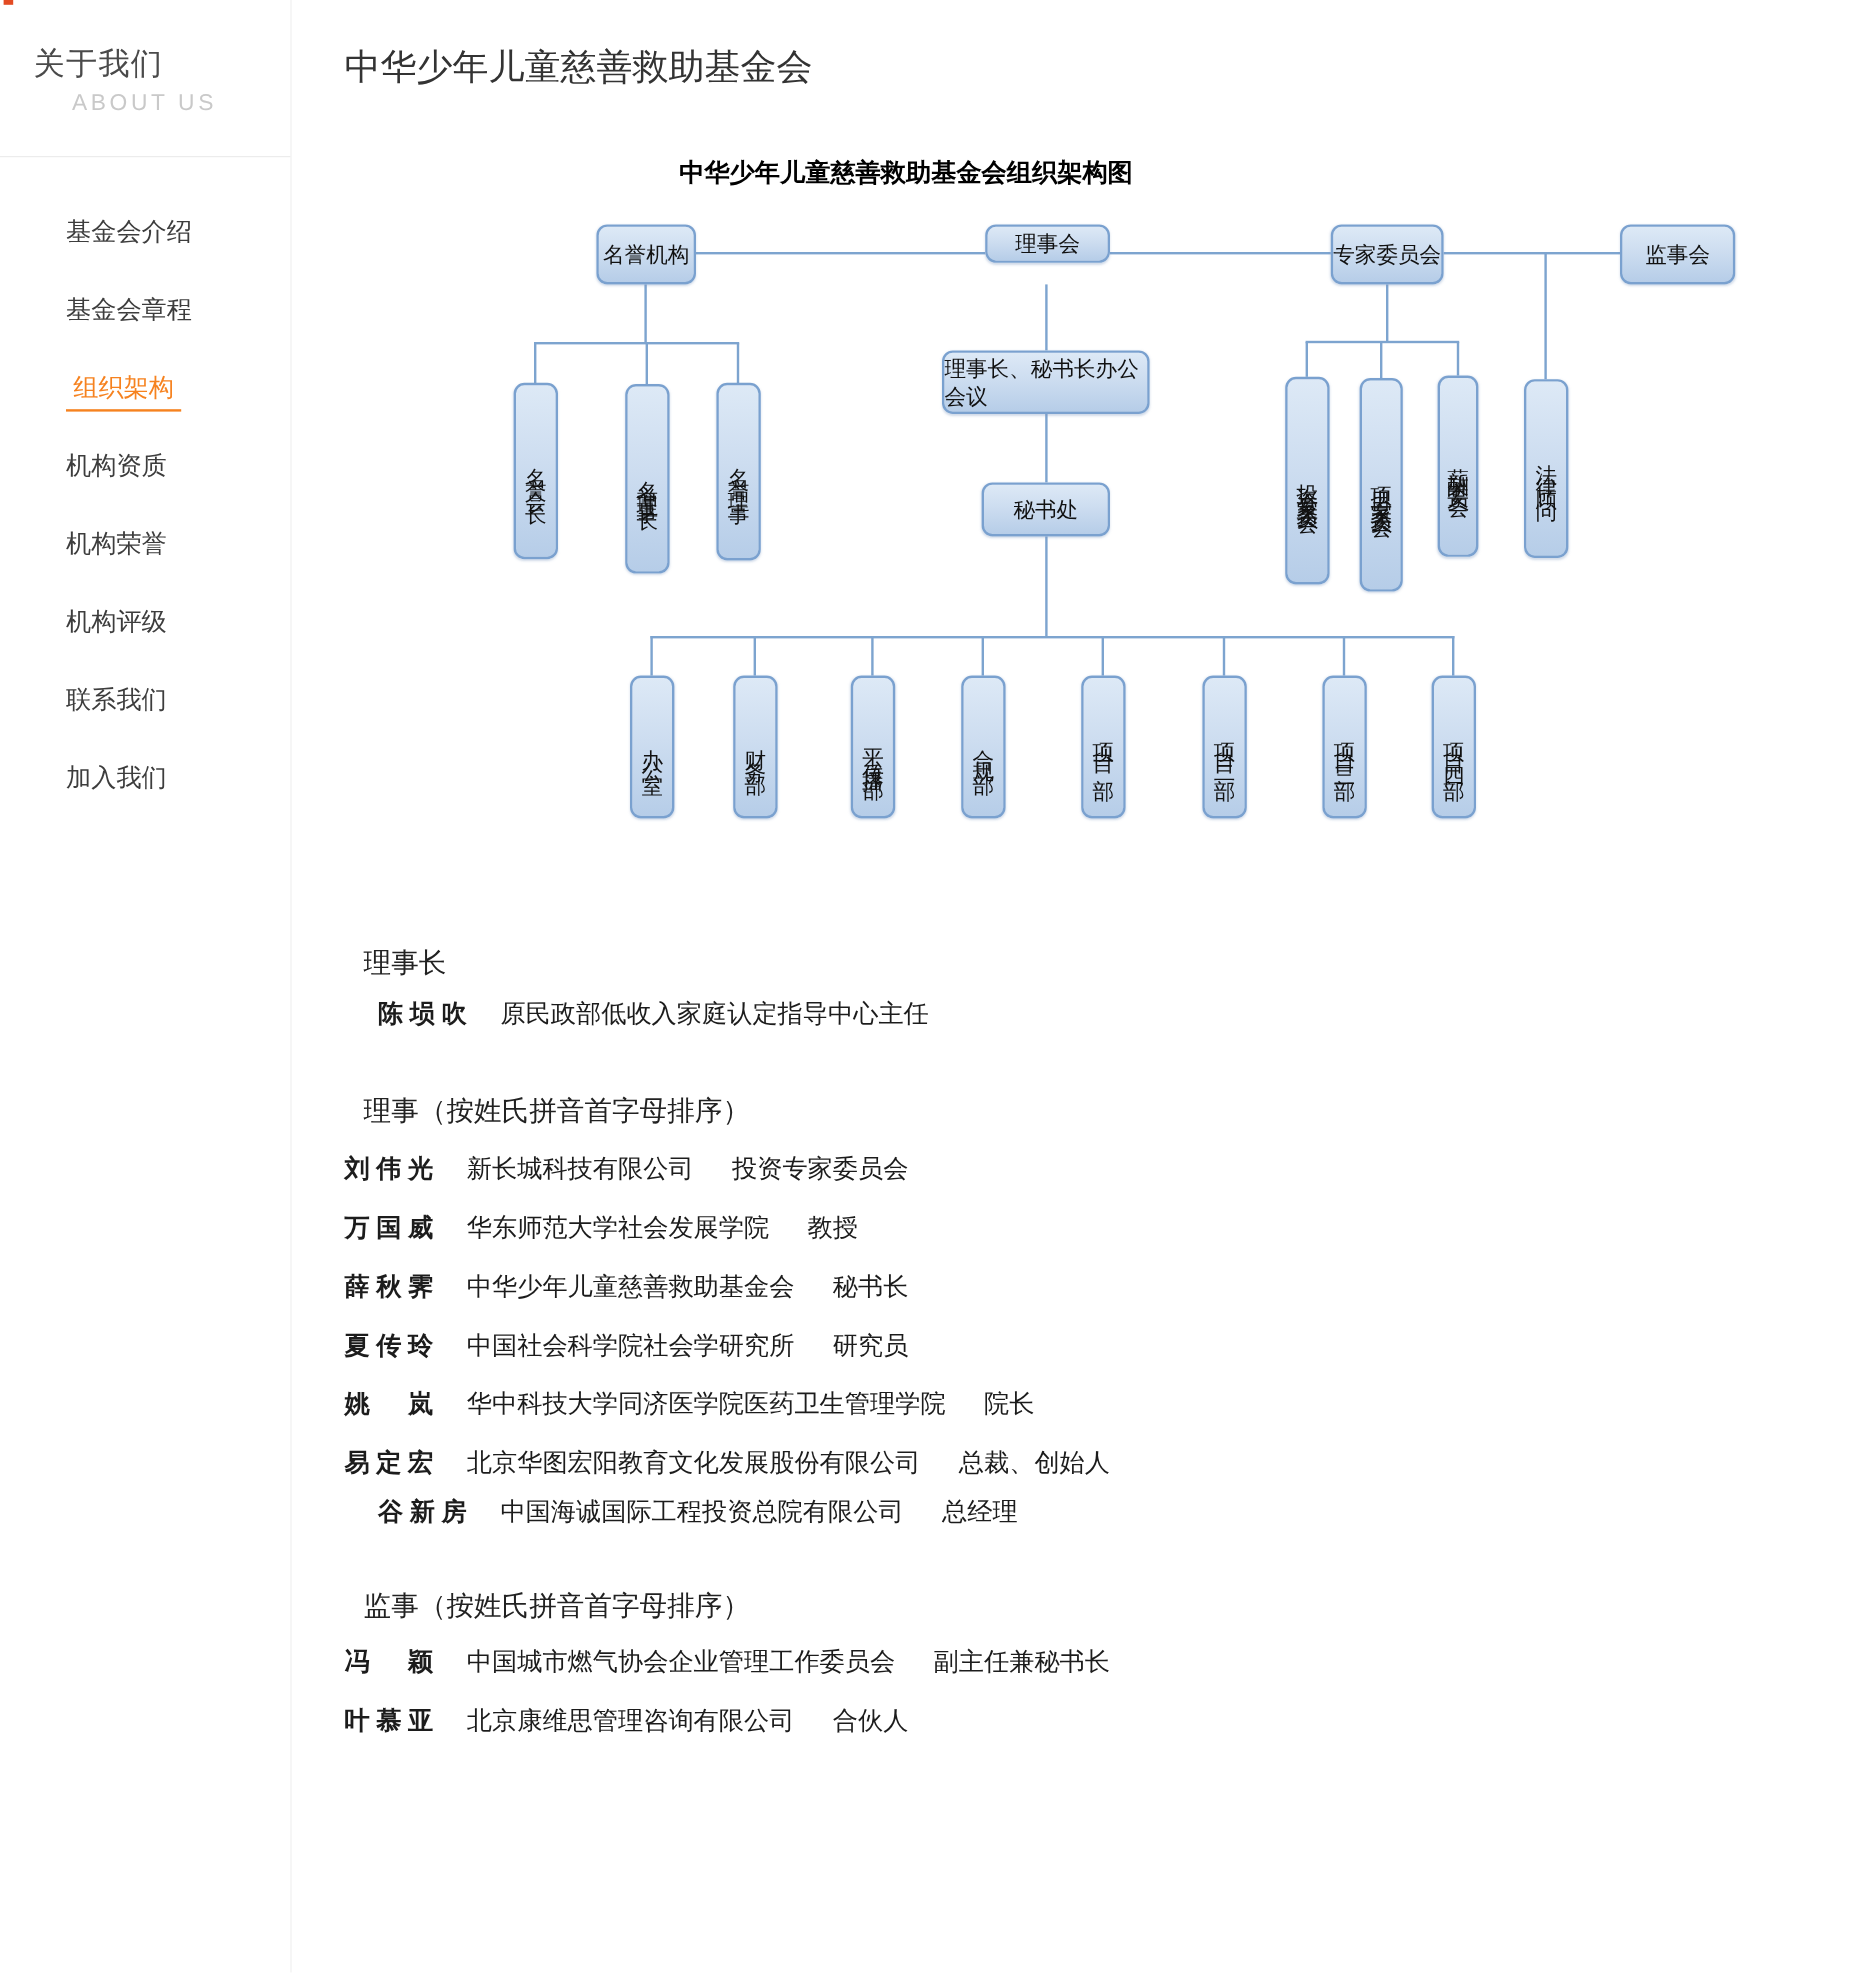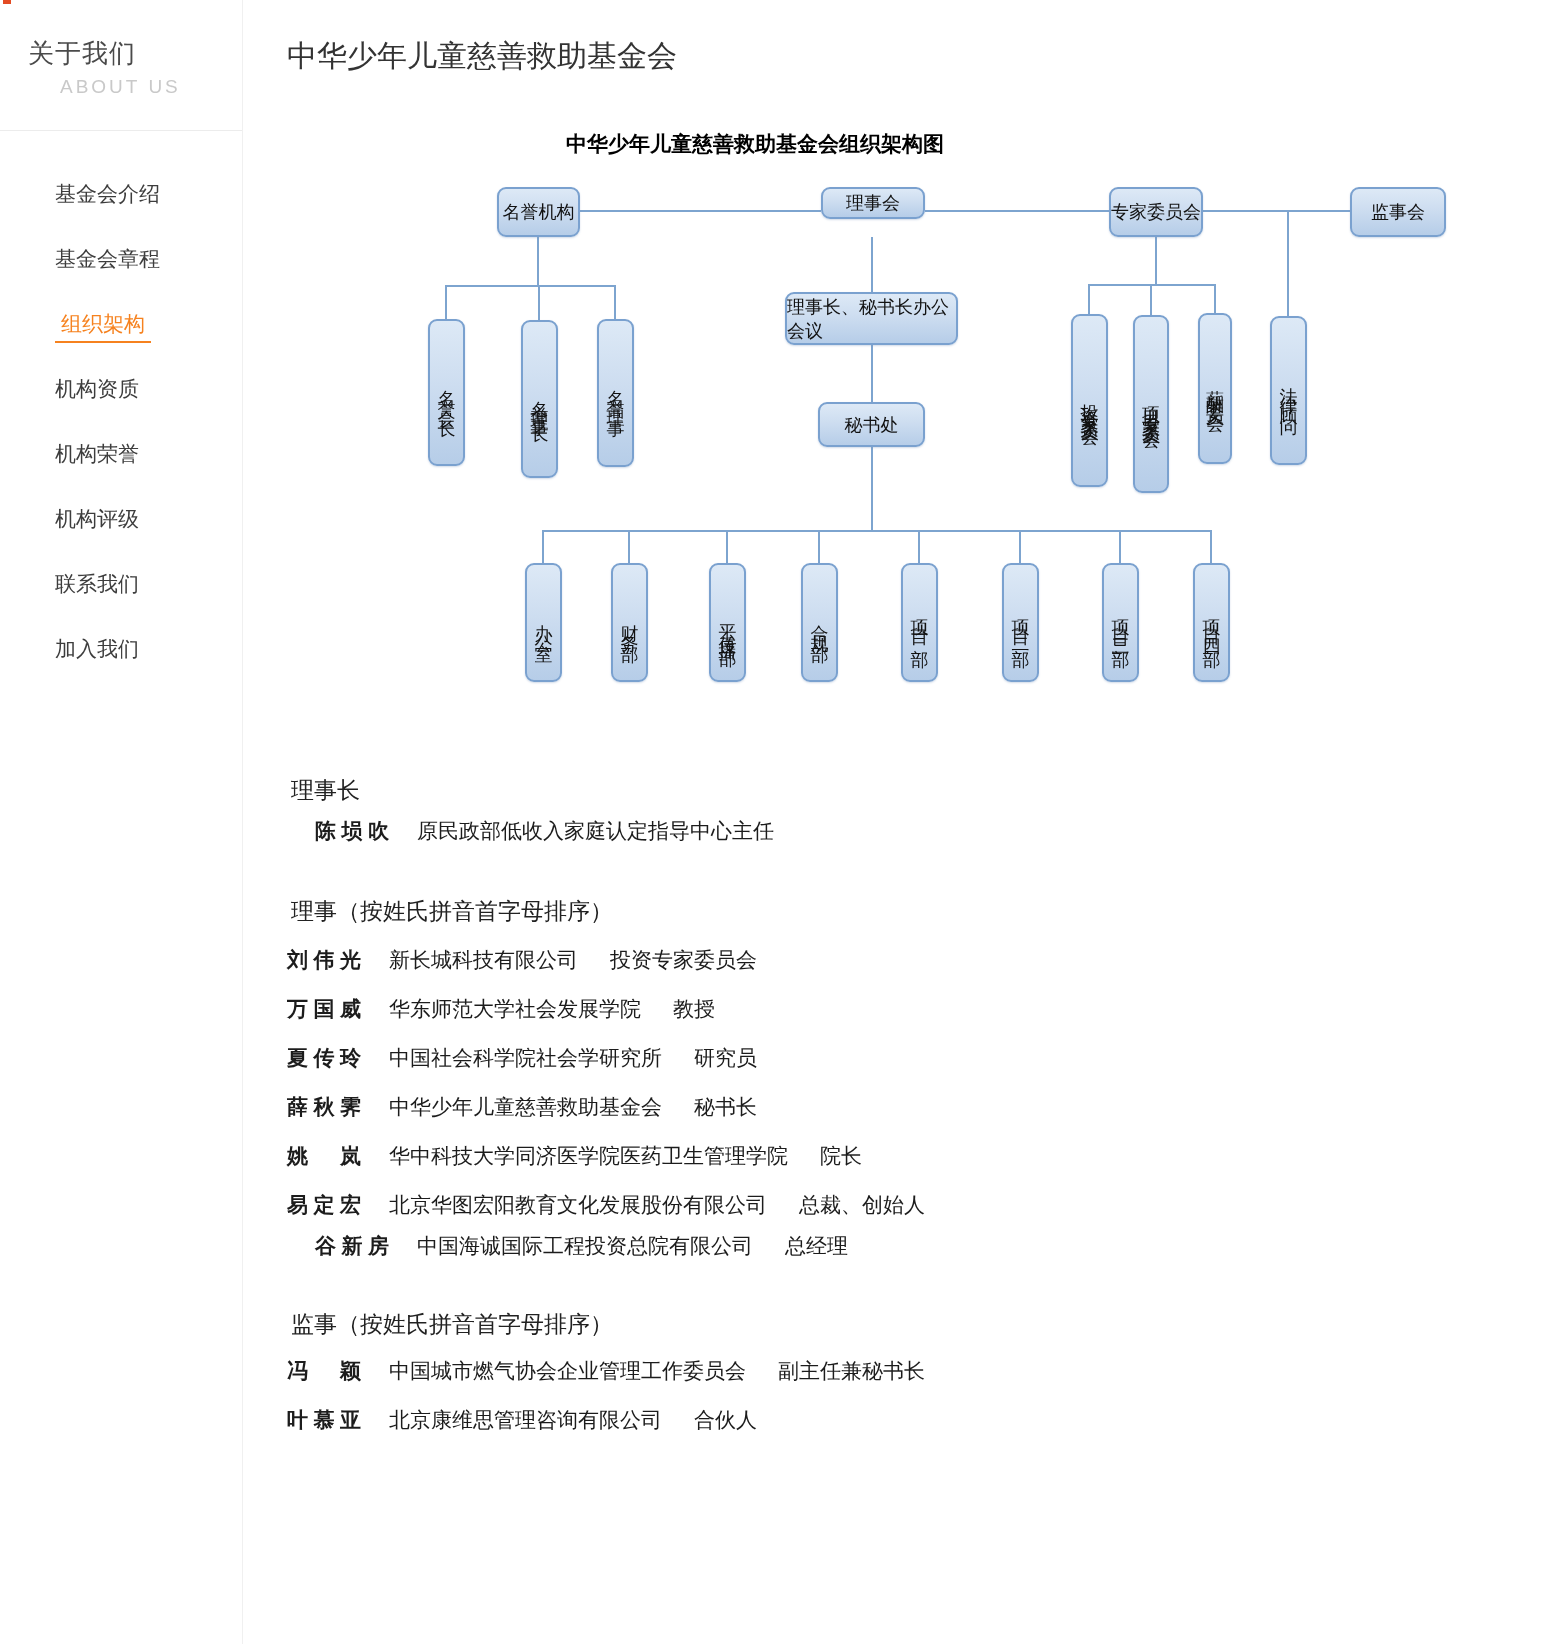--- a/index.html
+++ b/index.html
@@ -27,21 +27,21 @@
       background:linear-gradient(180deg,#dde9f6 0%,#cdddf0 45%,#b6cde8 100%);
       display:flex;align-items:center;justify-content:center;
       font-size:18px;color:#111;box-shadow:0 1px 2px rgba(120,150,190,.35);}
   .on.v{writing-mode:vertical-rl;text-orientation:upright;letter-spacing:10px;padding-top:4px;}
   .on.v.ls5{letter-spacing:6px;}
   .on.v.ls7{letter-spacing:4px;}
   .ln{position:absolute;background:#7da4cf;}
 
   
   .sections{position:absolute;left:287px;top:772px;width:1100px;}
-  .sec-heading{font-size:23px;color:#222;font-weight:400;margin:4px;line-height:28px;}
+  .sec-heading{font-size:23px;color:#222;font-weight:400;margin:16px;line-height:28px;}
   .member{font-family:"Liberation Serif","DejaVu Serif",serif;font-size:21px;color:#1c1c1c;line-height:27px;white-space:nowrap;}
   .member .name{display:inline-block;width:74px;font-weight:bold;text-align:justify;text-align-last:justify;}
   .member .org{margin-left:28px;}
   .member .title{margin-left:32px;}
   .mt14{margin-top:14px;padding-left:28px;} .mt20{margin-top:20px;} .mt22{margin-top:22px;}
   .mt50{margin-top:50px;} .mt52{margin-top:52px;} .mt56{margin-top:56px;}
 </style>
 </head>
 <body>
 
@@ -135,24 +135,24 @@
     </div>
 
     <h3 class="sec-heading mt52">理事（按姓氏拼音首字母排序）</h3>
     <div class="member mt22">
       <span class="name">刘伟光</span><span class="org">新长城科技有限公司</span><span class="title">投资专家委员会</span>
     </div>
     <div class="member mt22">
       <span class="name">万国威</span><span class="org">华东师范大学社会发展学院</span><span class="title">教授</span>
     </div>
     <div class="member mt22">
-      <span class="name">夏传玲</span><span class="org">中国社会科学院社会学研究所</span><span class="title">研究员</span>
+      <span class="name">薛秋霁</span><span class="org">中华少年儿童慈善救助基金会</span><span class="title">秘书长</span>
     </div>
     <div class="member mt22">
-      <span class="name">薛秋霁</span><span class="org">中华少年儿童慈善救助基金会</span><span class="title">秘书长</span>
+      <span class="name">夏传玲</span><span class="org">中国社会科学院社会学研究所</span><span class="title">研究员</span>
     </div>
     <div class="member mt22">
       <span class="name">姚岚</span><span class="org">华中科技大学同济医学院医药卫生管理学院</span><span class="title">院长</span>
     </div>
     <div class="member mt22">
       <span class="name">易定宏</span><span class="org">北京华图宏阳教育文化发展股份有限公司</span><span class="title">总裁、创始人</span>
     </div>
 
     <div class="member mt14">
       <span class="name">谷新房</span><span class="org">中国海诚国际工程投资总院有限公司</span><span class="title">总经理</span>

